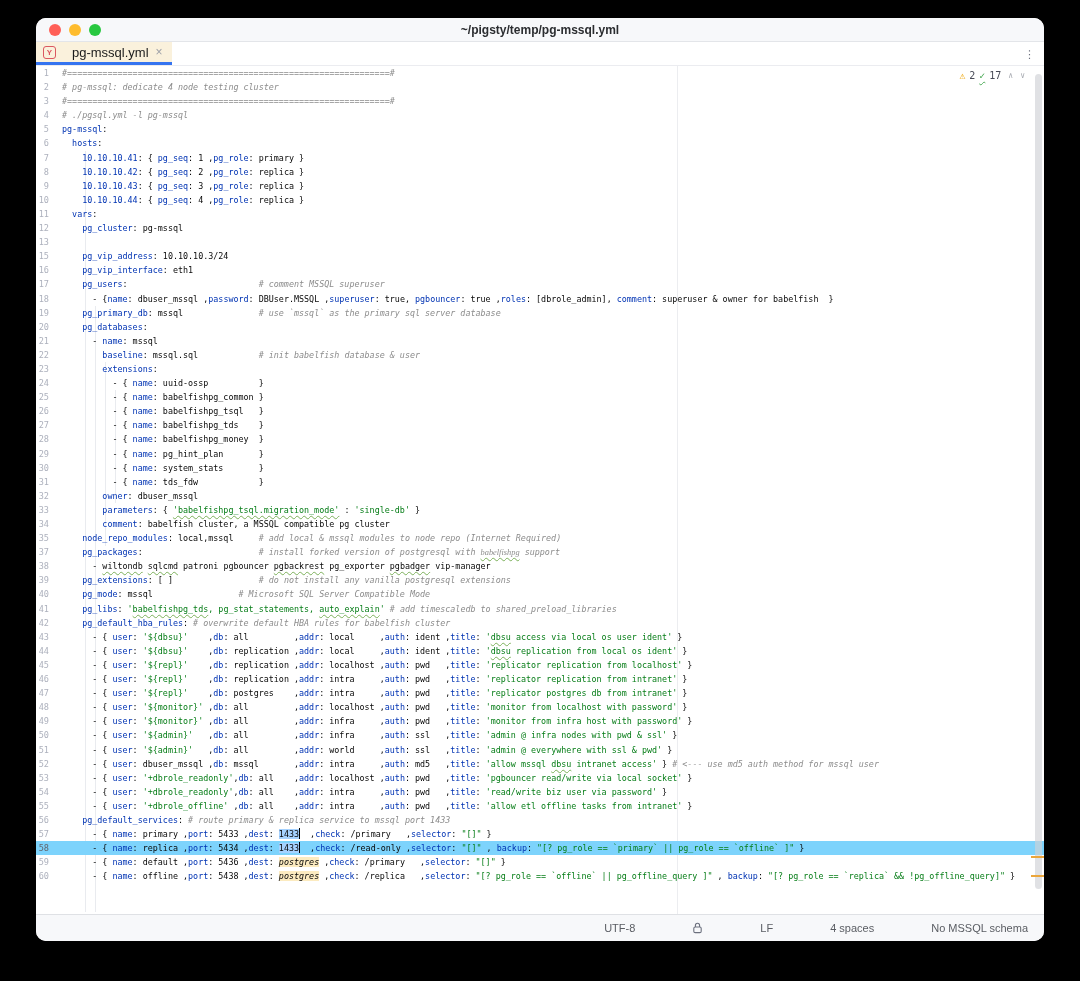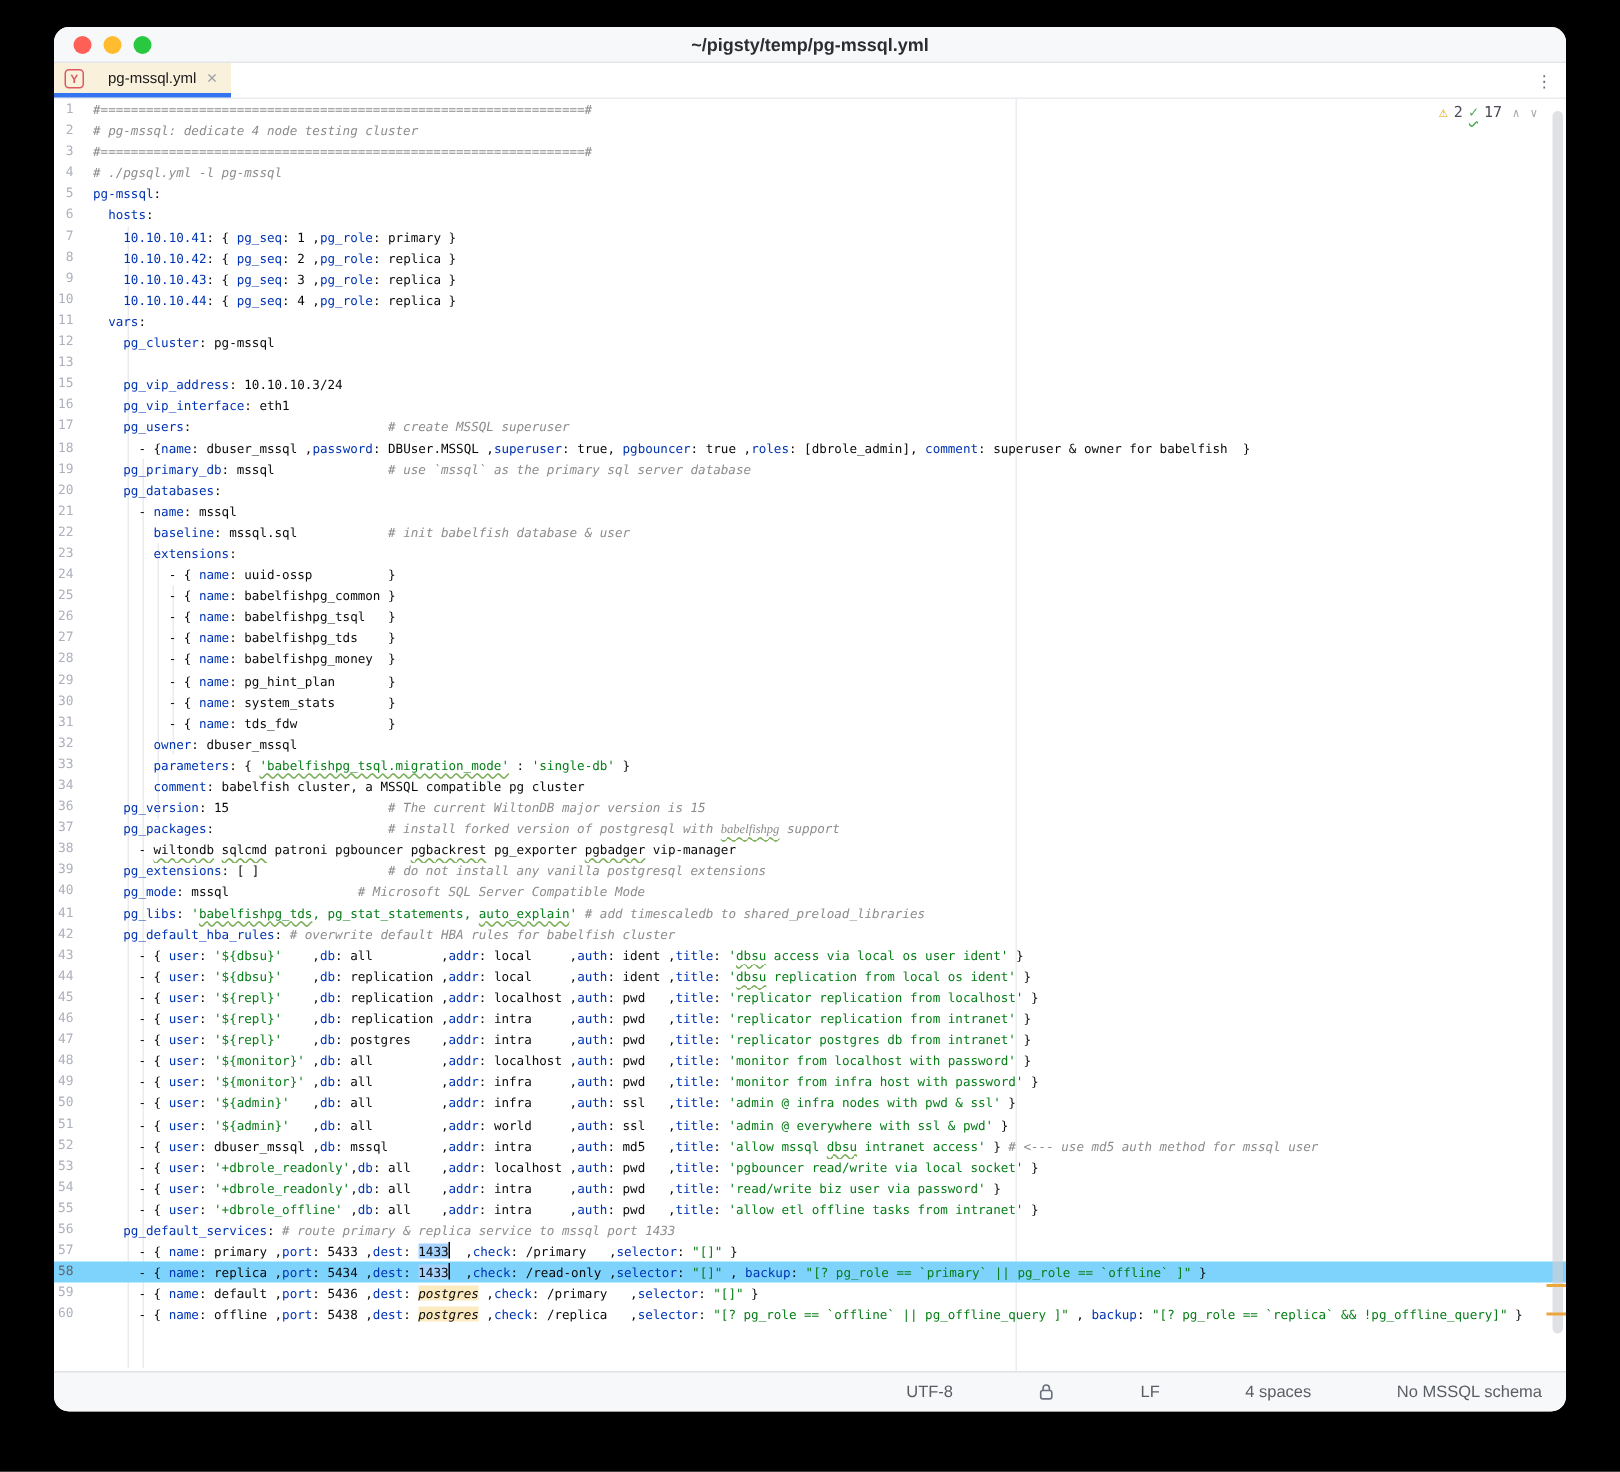--- a/index.html
+++ b/index.html
@@ -15,21 +15,21 @@
   .light.r{ background:#FF5F57; } .light.y{ background:#FEBC2E; } .light.g{ background:#28C840; }
   .wtitle { font-size:12px; font-weight:bold; color:#2B2D30; }
 
   
   .tabbar { height:24px; flex:none; background:#fff; border-bottom:1px solid #EBECF0;
             display:flex; align-items:stretch; position:relative; }
   .tab { display:flex; align-items:center; gap:5px; padding:0 9px 0 7px; background:#FAF1DC;
          border-bottom:3px solid #3574F0; }
   .yicon { width:13px; height:13px; border:1px solid #DB5860; border-radius:3px; color:#DB5860;
            font-size:8px; font-weight:bold; display:flex; align-items:center; justify-content:center; flex:none; }
-  .tab-label { font-size:10px; color:#1A1A1A;padding-left:11px; }
+  .tab-label { font-size:13px; color:#1A1A1A;padding-left:11px; }
   .tab-close { color:#9DA0A8; font-size:12px; line-height:1; margin-left:2px; }
   .tab-more { position:absolute; right:9px; top:0; height:24px; display:flex; align-items:center;
               color:#6C707E; font-size:11px; letter-spacing:0; }
 
   
   .editor { position:relative; flex:1; background:#fff; overflow:hidden;
             font-family:"DejaVu Sans Mono",monospace; font-size:8.4px; }
   .guides { position:absolute; inset:0; z-index:0; }
   .guide { position:absolute; width:1px; background:#E9EBEF; }
   .g2 { left:49px; top:85px;  height:761px; }
@@ -164,21 +164,21 @@
         <div class="row">
           <span class="ln">15</span>
           <span class="codeln"><span class="tk-t">    </span><span class="tk-k">pg_vip_address</span><span class="tk-t">: 10.10.10.3/24</span></span>
         </div>
         <div class="row">
           <span class="ln">16</span>
           <span class="codeln"><span class="tk-t">    </span><span class="tk-k">pg_vip_interface</span><span class="tk-t">: eth1</span></span>
         </div>
         <div class="row">
           <span class="ln">17</span>
-          <span class="codeln"><span class="tk-t">    </span><span class="tk-k">pg_users</span><span class="tk-t">:                          </span><span class="tk-c"># create MSSQL superuser</span></span>
+          <span class="codeln"><span class="tk-t">    </span><span class="tk-k">pg_users</span><span class="tk-t">:                          </span><span class="tk-c"># comment MSSQL superuser</span></span>
         </div>
         <div class="row">
           <span class="ln">18</span>
           <span class="codeln"><span class="tk-t">      - {</span><span class="tk-k">name</span><span class="tk-t">: dbuser_mssql ,</span><span class="tk-k">password</span><span class="tk-t">: DBUser.MSSQL ,</span><span class="tk-k">superuser</span><span class="tk-t">: true, </span><span class="tk-k">pgbouncer</span><span class="tk-t">: true ,</span><span class="tk-k">roles</span><span class="tk-t">: [dbrole_admin], </span><span class="tk-k">comment</span><span class="tk-t">: superuser &amp; owner for babelfish  }</span></span>
         </div>
         <div class="row">
           <span class="ln">19</span>
           <span class="codeln"><span class="tk-t">    </span><span class="tk-k">pg_primary_db</span><span class="tk-t">: mssql               </span><span class="tk-c"># use `mssql` as the primary sql server database</span></span>
         </div>
         <div class="row">
@@ -235,22 +235,22 @@
         </div>
         <div class="row">
           <span class="ln">33</span>
           <span class="codeln"><span class="tk-t">        </span><span class="tk-k">parameters</span><span class="tk-t">: { </span><span class="tk-sty">'babelfishpg_tsql.migration_mode'</span><span class="tk-t"> : </span><span class="tk-s">'single-db'</span><span class="tk-t"> }</span></span>
         </div>
         <div class="row">
           <span class="ln">34</span>
           <span class="codeln"><span class="tk-t">        </span><span class="tk-k">comment</span><span class="tk-t">: babelfish cluster, a MSSQL compatible pg cluster</span></span>
         </div>
         <div class="row">
-          <span class="ln">36</span>
-          <span class="codeln"><span class="tk-t">    </span><span class="tk-k">pg_version</span><span class="tk-t">: 15                     </span><span class="tk-c"># The current WiltonDB major version is 15</span></span>
+          <span class="ln">35</span>
+          <span class="codeln"><span class="tk-t">    </span><span class="tk-k">node_repo_modules</span><span class="tk-t">: local,mssql     </span><span class="tk-c"># add local &amp; mssql modules to node repo (Internet Required)</span></span>
         </div>
         <div class="row">
           <span class="ln">37</span>
           <span class="codeln"><span class="tk-t">    </span><span class="tk-k">pg_packages</span><span class="tk-t">:                       </span><span class="tk-c"># install forked version of postgresql with </span><span class="tk-cty">babelfishpg</span><span class="tk-c"> support</span></span>
         </div>
         <div class="row">
           <span class="ln">38</span>
           <span class="codeln"><span class="tk-t">      - </span><span class="tk-ty">wiltondb</span><span class="tk-t"> </span><span class="tk-ty">sqlcmd</span><span class="tk-t"> patroni pgbouncer </span><span class="tk-ty">pgbackrest</span><span class="tk-t"> pg_exporter </span><span class="tk-ty">pgbadger</span><span class="tk-t"> vip-manager</span></span>
         </div>
         <div class="row">

